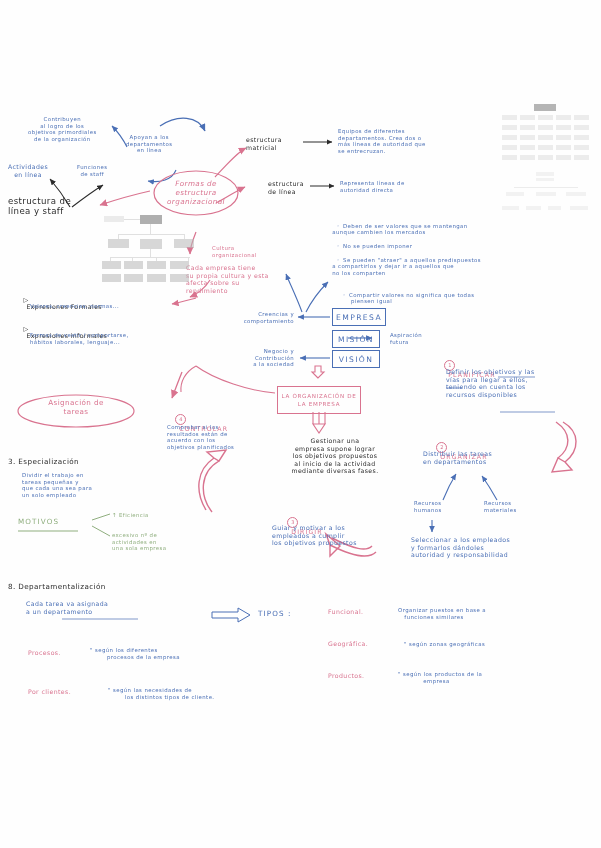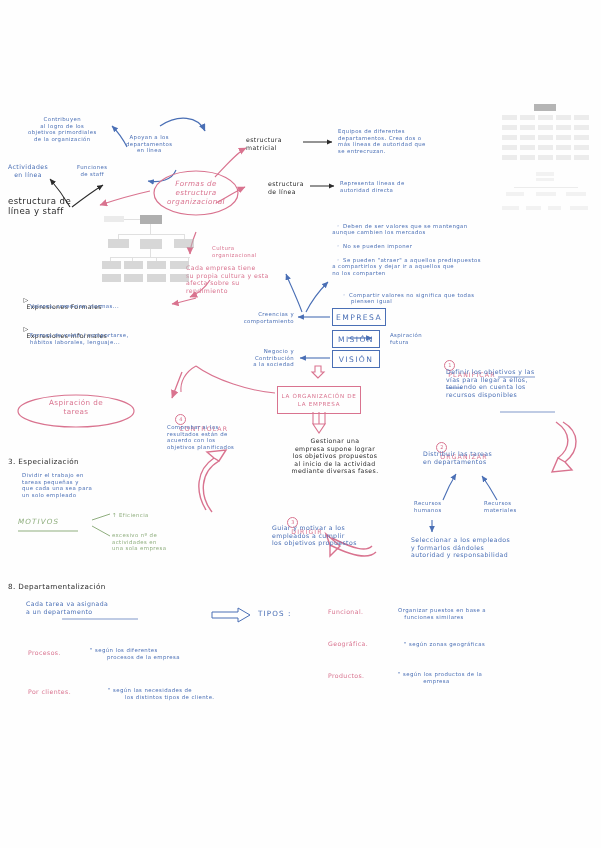--- a/index.html
+++ b/index.html
@@ -257,30 +257,30 @@
   <div class="t pink sm hand sp" style="left:163px;top:406px;">
     <span style="display:inline-block;width:9px;height:9px;border:1px solid #d9738f;border-radius:50%;
                  text-align:center;line-height:9px;font-size:5px;letter-spacing:0;">4</span>
     <span style="margin-left:4px;">CONTROLAR</span>
   </div>
   <div class="t blue xs hand" style="left:167px;top:424px;">Comprobar si los
 resultados están de
 acuerdo con los
 objetivos planificados</div>
 
-  <div class="t pink md hand" style="left:24px;top:399px;width:104px;text-align:center;">Aspiración de
+  <div class="t pink md hand" style="left:24px;top:399px;width:104px;text-align:center;">Asignación de
 tareas</div>
 
   <div class="t black md hand" style="left:8px;top:458px;">3. Especialización</div>
   <div class="t blue xs hand" style="left:22px;top:472px;">Dividir el trabajo en
 tareas pequeñas y
 que cada una sea para
 un solo empleado</div>
 
-  <div class="t green md hand sp" style="left:18px;top:518px;font-style:italic;">MOTIVOS</div>
+  <div class="t green md hand sp" style="left:18px;top:518px;">MOTIVOS</div>
   <div class="t green xs hand" style="left:112px;top:512px;">↑ Eficiencia</div>
   <div class="t green xs hand" style="left:112px;top:532px;">excesivo nº de
 actividades en
 una sola empresa</div>
 
   <div class="t black md hand" style="left:8px;top:583px;">8. Departamentalización</div>
   <div class="t blue sm hand" style="left:26px;top:600px;">Cada tarea va asignada
 a un departamento</div>
   <svg class="ov" viewBox="0 0 601 848">
     <path d="M62,619 L138,619" stroke="#4a6fb5" stroke-width=".7"></path>

